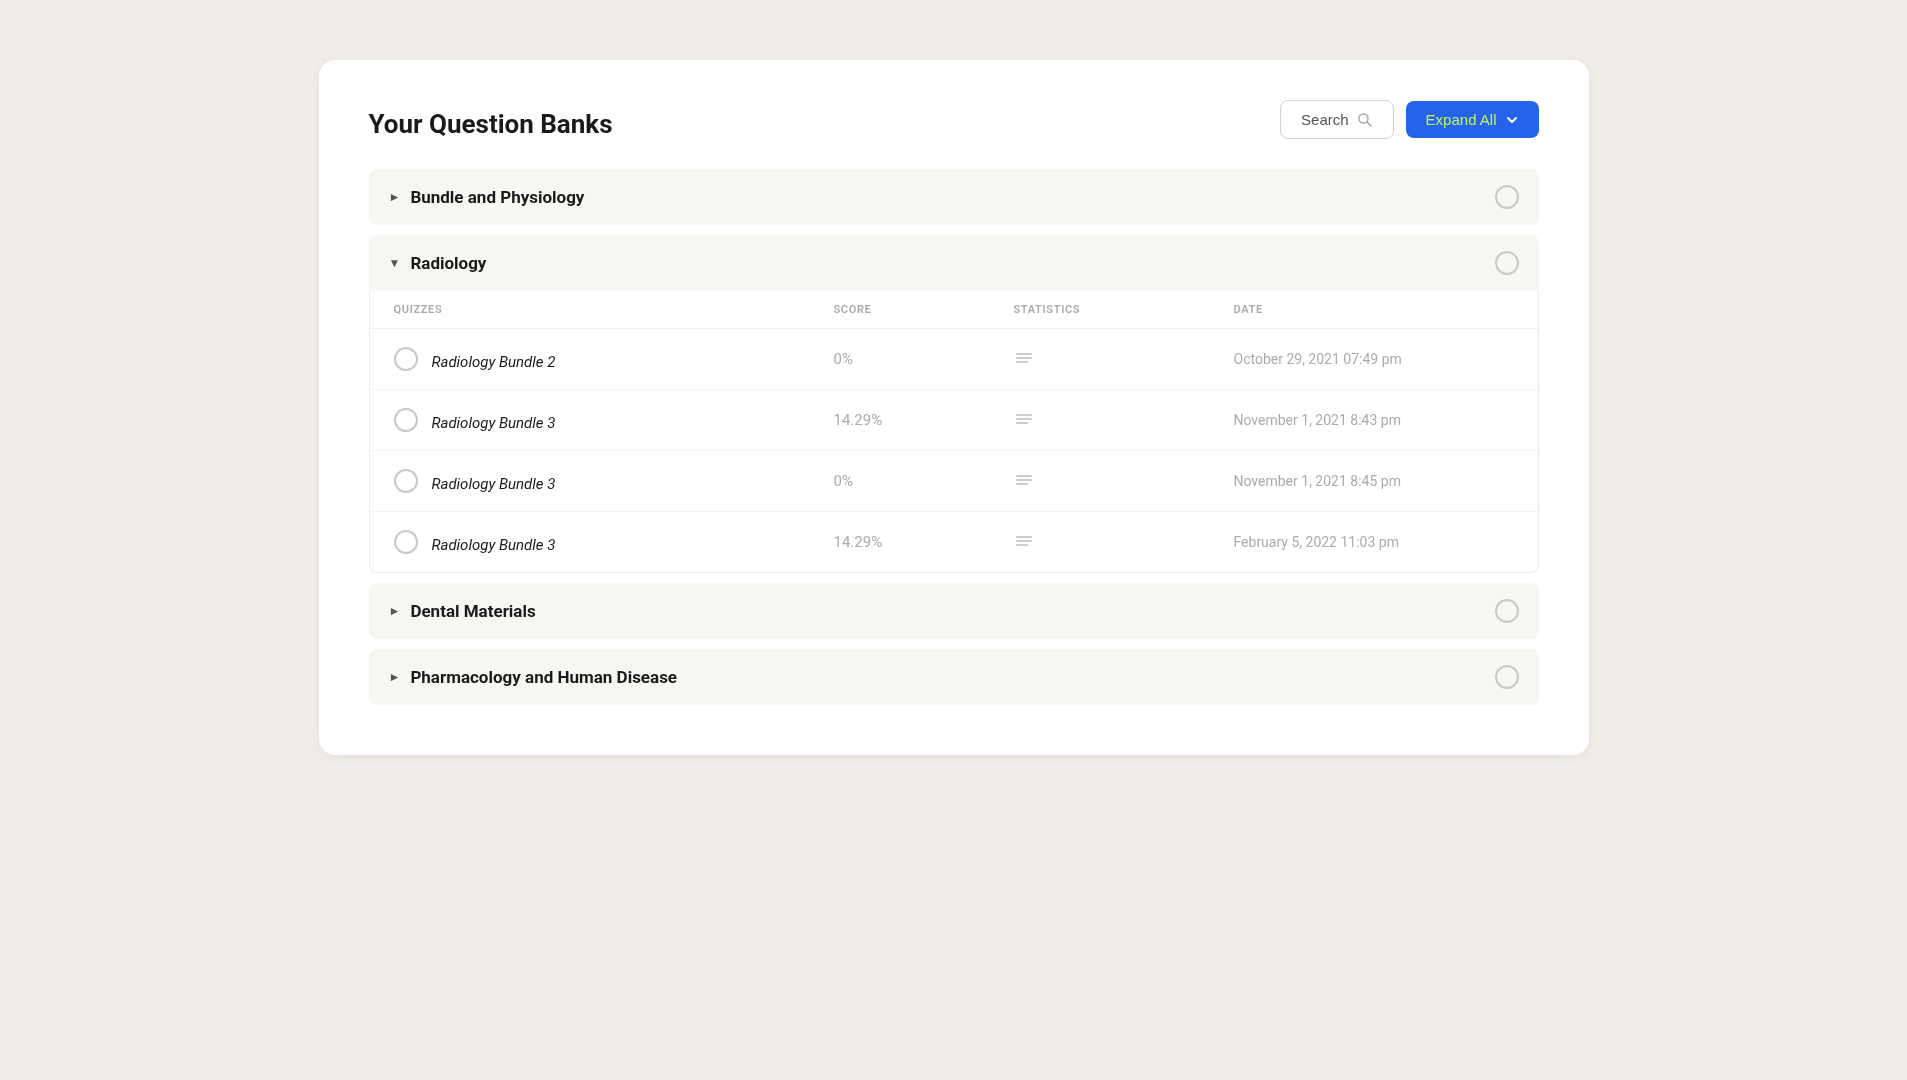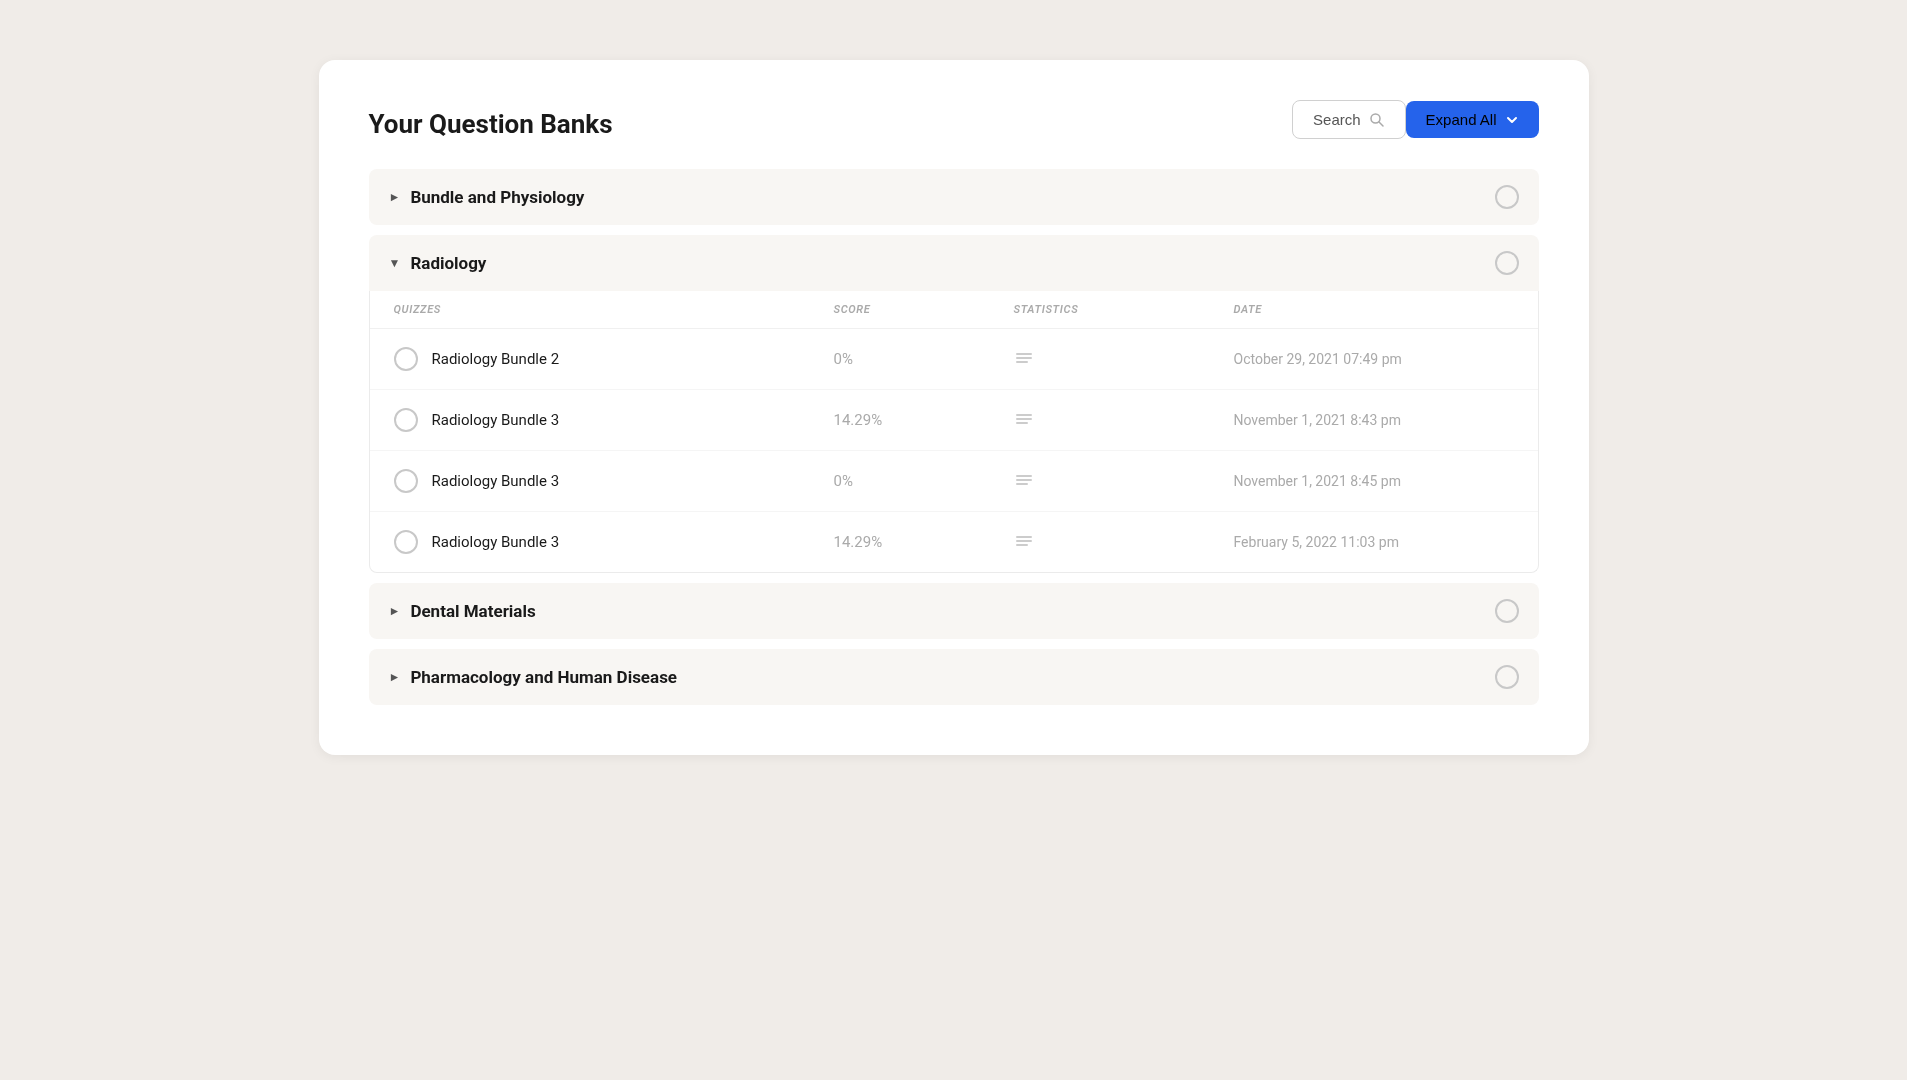--- a/index.html
+++ b/index.html
@@ -35,20 +35,21 @@
     }
 
     .page-title {
       font-size: 26px;
       font-weight: 700;
       color: #1a1a1a;
     }
 
     .header-actions {
       display: flex;
+      gap: 12px;
       align-items: center;
     }
 
     .search-btn {
       display: flex;
       align-items: center;
       gap: 8px;
       padding: 10px 20px;
       border: 1px solid #d0d0d0;
       border-radius: 8px;
@@ -59,21 +60,21 @@
     }
 
     .expand-btn {
       display: flex;
       align-items: center;
       gap: 8px;
       padding: 10px 20px;
       border: none;
       border-radius: 8px;
       background: #2563eb;
-      color: #000000;
+      color: #bef264;
       font-size: 15px;
       font-weight: 500;
       cursor: pointer;
     }
 
     .section-row {
       display: flex;
       align-items: center;
       justify-content: space-between;
       padding: 18px 0;
@@ -127,39 +128,39 @@
       padding: 12px 24px;
       border-bottom: 1px solid #f0f0f0;
     }
 
     .table-header-cell {
       font-size: 11px;
       font-weight: 600;
       color: #aaa;
       letter-spacing: 0.06em;
       text-transform: uppercase;
-      font-style: italic;
     }
 
     .table-row {
       display: grid;
       grid-template-columns: 1fr 180px 220px 280px;
       padding: 18px 24px;
       align-items: center;
       border-bottom: 1px solid #f5f5f5;
     }
 
     .table-row:last-child {
       border-bottom: none;
     }
 
     .quiz-name-cell {
       display: flex;
-      align-items: center;
+      align-items: flex-end;
       gap: 14px;
+      font-style: italic;
     }
 
     .quiz-name {
       font-size: 15px;
       color: #1a1a1a;
     }
 
     .score-cell {
       font-size: 15px;
       color: #aaa;

